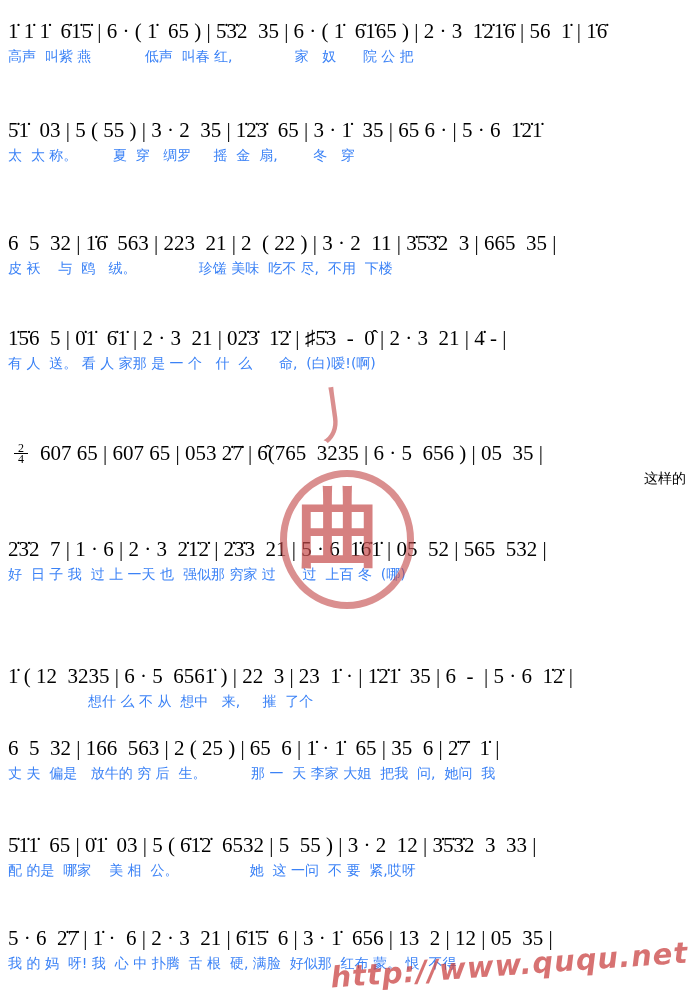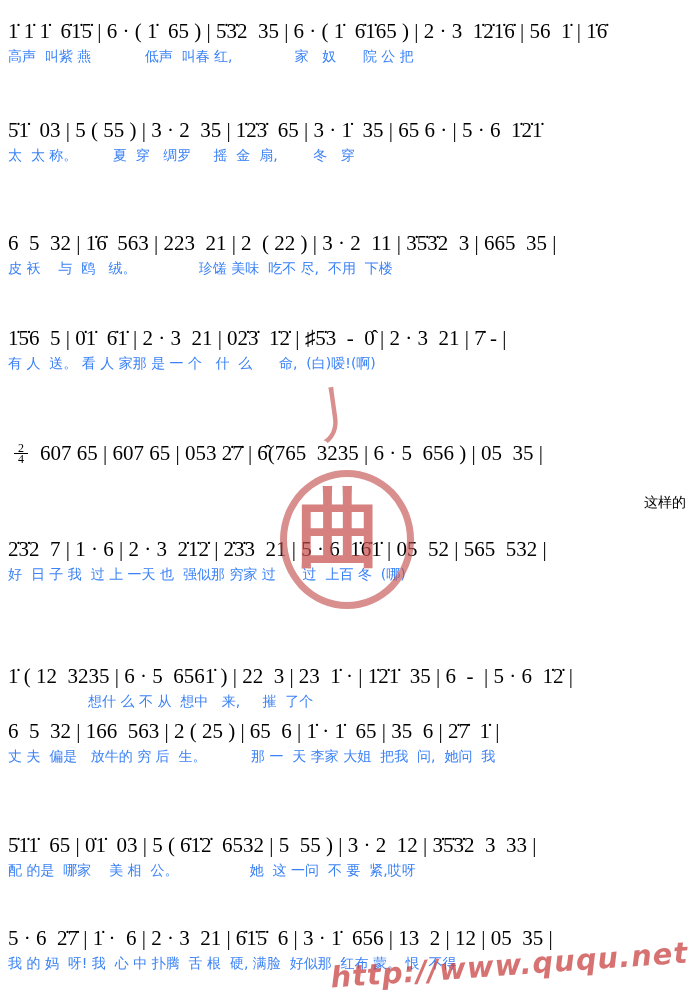--- a/index.html
+++ b/index.html
@@ -47,21 +47,20 @@
     width:14px;
   }
   .meter .top{border-bottom:1.4px solid #000;display:block;}
   .meter .bot{display:block;}
   .rightnote{
     position:absolute;
     right:14px;
     font-family:"DejaVu Sans", sans-serif;
     font-size:14px;
     color:#000;
-    margin-top:24px;
   }
   
   #seal{
     position:absolute;
     left:270px;top:385px;
     width:140px;height:235px;
     pointer-events:none;
   }
   #seal .ring{
     position:absolute;left:10px;top:85px;
@@ -116,21 +115,21 @@
     <div class="numline">5̇1̇  03 | 5 ( 55 ) | 3 · 2  35 | 1̇2̇3̇  65 | 3 · 1̇  35 | 65 6 · | 5 · 6  1̇2̇1̇</div>
     <div class="lyrline">太  太 称。        夏  穿   绸罗     摇  金  扇,        冬   穿</div>
   </div>
 
   <div class="system" style="top:230px;">
     <div class="numline">6  5  32 | 1̇6̇  563 | 223  21 | 2  ( 22 ) | 3 · 2  11 | 3̇5̇3̇2  3 | 665  35 |</div>
     <div class="lyrline">皮 袄    与  鸥   绒。              珍馐 美味  吃不 尽,  不用  下楼</div>
   </div>
 
   <div class="system" style="top:325px;">
-    <div class="numline">1̇5̇6  5 | 0̇1̇  6̇1̇ | 2 · 3  21 | 02̇3̇  1̇2̇ | ♯5̇3  -  0̂ | 2 · 3  21 | 7̇ - |</div>
+    <div class="numline">1̇5̇6  5 | 0̇1̇  6̇1̇ | 2 · 3  21 | 02̇3̇  1̇2̇ | ♯5̇3  -  0̂ | 2 · 3  21 | 4̇ - |</div>
     <div class="lyrline">有 人  送。 看 人 家那 是 一 个   什  么      命,  (白)嗳!(啊)</div>
   </div>
 
   <div class="system" style="top:440px;">
     <div class="meter" style="left:14px;top:3px;">
       <span class="top">2</span>
       <span class="bot">4</span>
     </div>
     <div class="numline" style="padding-left:32px;">607 65 | 607 65 | 053 2̇7̇ | 6̂(765  3235 | 6 · 5  656 ) | 05  35 |</div>
     <div class="lyrline" style="padding-left:32px;"></div>
@@ -140,21 +139,21 @@
   <div class="system" style="top:536px;">
     <div class="numline">2̇3̇2  7 | 1 · 6 | 2 · 3  2̇1̇2̇ | 2̇3̇3  21 | 5 · 6  1̇6̇1̇ | 05  52 | 565  532 |</div>
     <div class="lyrline">好  日 子 我  过 上 一天 也  强似那 穷家 过      过  上百 冬  (哪)</div>
   </div>
 
   <div class="system" style="top:630px;margin-top:33px;">
     <div class="numline">1̇ ( 12  3235 | 6 · 5  6561̇ ) | 22  3 | 23  1̇ · | 1̇2̇1̇  35 | 6  -  | 5 · 6  1̇2̇ |</div>
     <div class="lyrline">                  想什 么 不 从  想中   来,     摧  了个</div>
   </div>
 
-  <div class="system" style="top:718px;">
+  <div class="system" style="top:735px;">
     <div class="numline">6  5  32 | 166  563 | 2 ( 25 ) | 65  6 | 1̇ · 1̇  65 | 35  6 | 2̇7̇  1̇ |</div>
     <div class="lyrline">丈 夫  偏是   放牛的 穷 后  生。          那 一  天 李家 大姐  把我  问,  她问  我</div>
   </div>
 
   <div class="system" style="top:832px;">
     <div class="numline">5̇1̇1̇  65 | 0̇1̇  03 | 5 ( 6̇1̇2̇  6532 | 5  55 ) | 3 · 2  12 | 3̇5̇3̇2  3  33 |</div>
     <div class="lyrline">配 的是  哪家    美 相  公。                她  这 一问  不 要  紧,哎呀</div>
   </div>
 
   <div class="system" style="top:925px;">

